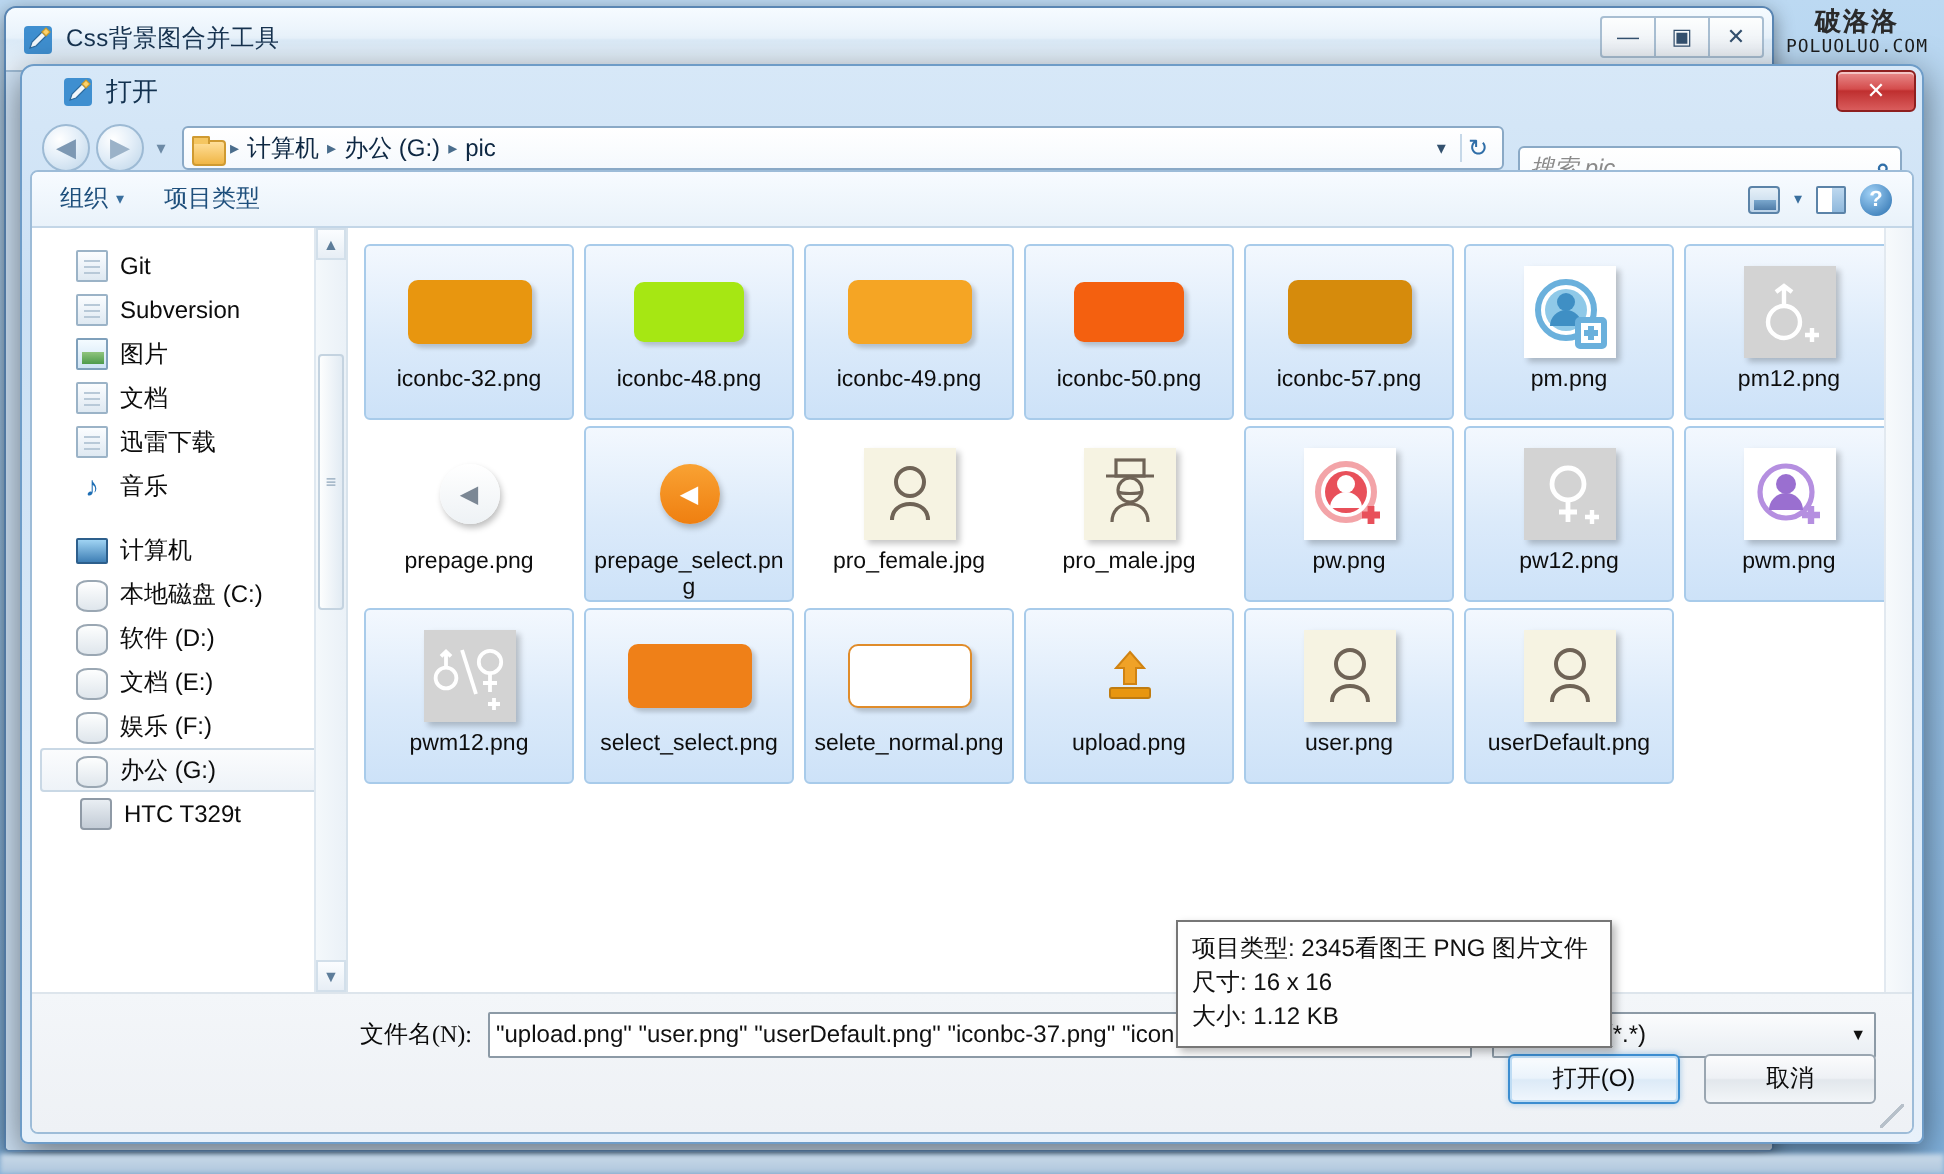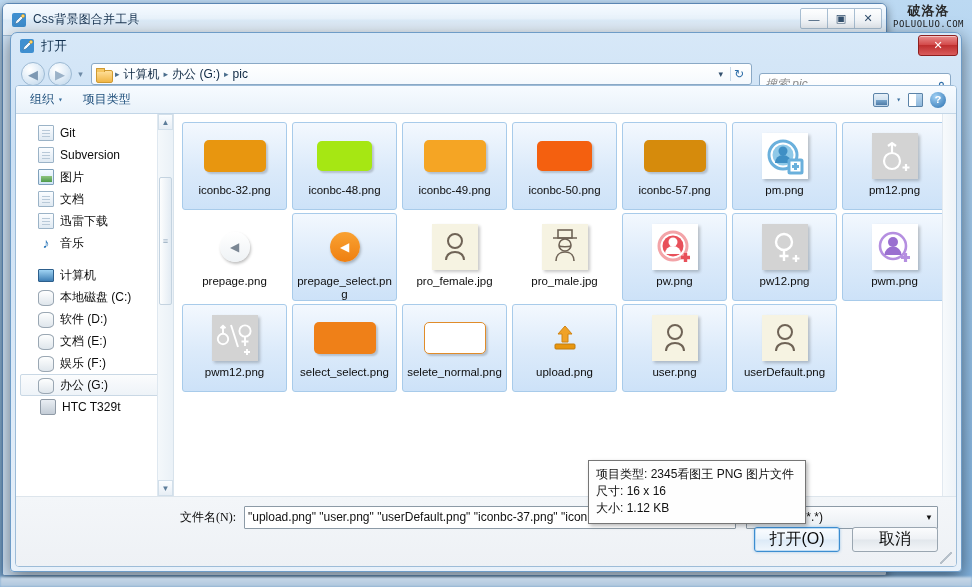--- a/index.html
+++ b/index.html
@@ -103,21 +103,21 @@
     overflow:hidden;
   }
   .dlg-inner {
     position:absolute; inset:3px; background:#f0f0f0;
     border:1px solid #9dbcd8; border-radius:4px;
     overflow:hidden; top:52px; bottom:4px; left:4px; right:4px;
     background:#fff;
   }
 
   .dlg-titlebar {
-    position:absolute; left:0; right:0; top:0; height:26px;
+    position:absolute; left:12px; right:0; top:0; height:26px;
     display:flex; align-items:center; padding-left:8px;text-align:center;
   }
   .dlg-title { font-size:13px; color:#12314f; margin-left:6px; }
 
   
   .navbar {
     position:absolute; left:10px; right:10px; top:28px; height:26px;
     display:flex; align-items:center; gap:3px;
   }
   .navbtn {
@@ -160,21 +160,21 @@
     display:flex; align-items:center; padding:0 5px;
     font-size:12px; color:#8a8a8a; font-style:italic;margin-top:20px;
   }
   .search-ico { margin-left:auto; font-style:normal; color:#2f6ea8; font-size:13px; font-weight:bold; }
 
   
   .toolbar {
     position:absolute; left:0; right:0; top:0; height:28px;
     background:linear-gradient(180deg,#f7fbff 0%,#e9f2fa 100%);
     border-bottom:1px solid #c3d6e7;
-    display:flex; align-items:center; padding:0 6px; gap:4px;font-family:Liberation Mono, monospace;
+    display:flex; align-items:center; padding:0 6px; gap:4px;
   }
   .tb-item {
     font-size:12px; color:#1e4f7c; padding:3px 8px; border-radius:2px;
     display:flex; align-items:center; gap:4px;
   }
   .tb-caret { font-size:8px; color:#3a6f9e; }
   .tb-right { margin-left:auto; display:flex; align-items:center; gap:7px; padding-right:4px; }
   .tb-view { width:16px; height:14px; border:1px solid #5b83a8; border-radius:2px;
              background:linear-gradient(180deg,#e6f0f8,#bcd3e8); position:relative; }
   .tb-view:after { content:""; position:absolute; left:2px; top:6px; width:11px; height:5px;
@@ -342,21 +342,21 @@
     font-size:12px; color:#111;
   }
   .filter-select .cv { margin-left:auto; font-size:8px; }
 
   .row-buttons {
     position:absolute; right:18px; bottom:14px; display:flex; gap:12px;
   }
   .btn {
     width:86px; height:25px; border-radius:3px;
     display:flex; align-items:center; justify-content:center;
-    font-size:16px; color:#0b0b0b;
+    font-size:12px; color:#0b0b0b;
     background:linear-gradient(180deg,#fbfcfd 0%,#eef1f5 48%,#e2e7ec 52%,#f2f5f8 100%);
     border:1px solid #9aa6b1;
   }
   .btn.default {
     border:1px solid #3c8dd0;
     box-shadow:0 0 0 1px #bedcf4 inset, 0 0 3px rgba(60,141,208,.45);
     background:linear-gradient(180deg,#fbfdff 0%,#eaf3fb 48%,#dceaf7 52%,#f1f7fd 100%);
   }
   .grip {
     position:absolute; right:4px; bottom:2px; width:12px; height:12px;

